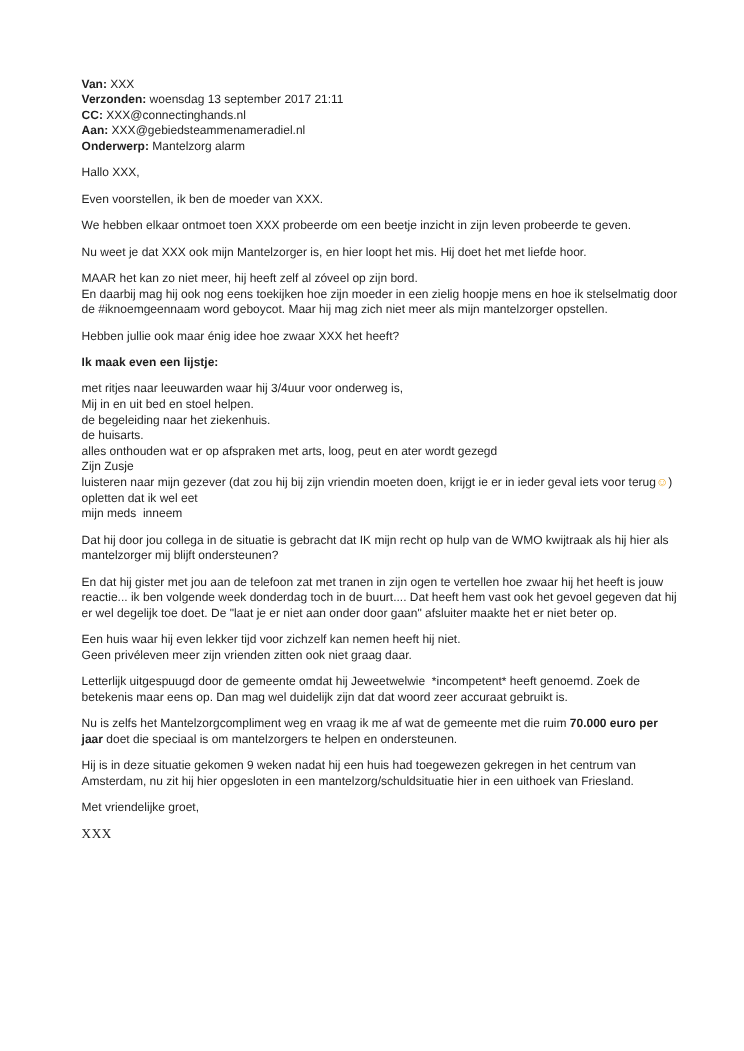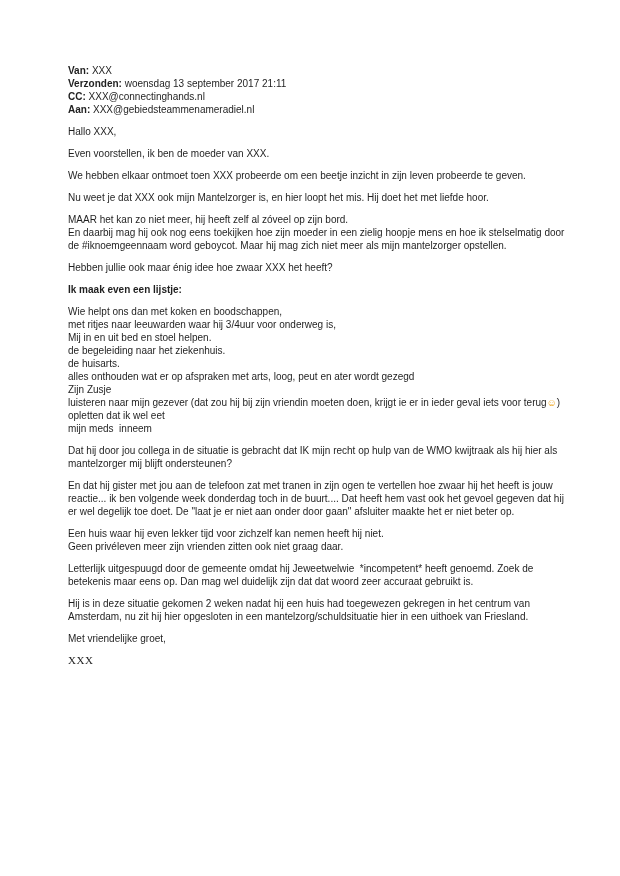--- a/index.html
+++ b/index.html
@@ -26,20 +26,21 @@
 <body>
 
 <div class="page">
   <div class="content">
 
     <div class="block">
       <div class="ln"><span class="b">Van:</span><span> XXX</span></div>
       <div class="ln"><span class="b">Verzonden:</span><span> woensdag 13 september 2017 21:11</span></div>
       <div class="ln"><span class="b">CC:</span><span> XXX@connectinghands.nl</span></div>
       <div class="ln"><span class="b">Aan:</span><span> XXX@gebiedsteammenameradiel.nl</span></div>
+      <div class="ln"><span class="b">Onderwerp:</span><span> Mantelzorg alarm</span></div>
     </div>
 
     <div class="block">
       <div class="ln">Hallo XXX,</div>
     </div>
 
     <div class="block">
       <div class="ln">Even voorstellen, ik ben de moeder van XXX.</div>
     </div>
 
@@ -58,21 +59,20 @@
 
     <div class="block">
       <div class="ln">Hebben jullie ook maar énig idee hoe zwaar XXX het heeft?</div>
     </div>
 
     <div class="block">
       <div class="ln b">Ik maak even een lijstje:</div>
     </div>
 
     <div class="block">
-      <div class="ln">Wie helpt ons dan met koken en boodschappen,</div>
       <div class="ln">met ritjes naar leeuwarden waar hij 3/4uur voor onderweg is,</div>
       <div class="ln">Mij in en uit bed en stoel helpen.</div>
       <div class="ln">de begeleiding naar het ziekenhuis.</div>
       <div class="ln">de huisarts.</div>
       <div class="ln">alles onthouden wat er op afspraken met arts, loog, peut en ater wordt gezegd</div>
       <div class="ln">Zijn Zusje</div>
       <div class="ln"><span>luisteren naar mijn gezever (dat zou hij bij zijn vriendin moeten doen, krijgt ie er in ieder geval iets voor terug</span><span class="emoji">☺</span><span>)</span></div>
       <div class="ln">opletten dat ik wel eet</div>
       <div class="ln">mijn meds  inneem</div>
     </div>
@@ -88,23 +88,26 @@
 
     <div class="block">
       <div class="ln">Een huis waar hij even lekker tijd voor zichzelf kan nemen heeft hij niet.</div>
       <div class="ln">Geen privéleven meer zijn vrienden zitten ook niet graag daar.</div>
     </div>
 
     <div class="block">
       <div class="ln">Letterlijk uitgespuugd door de gemeente omdat hij Jeweetwelwie  *incompetent* heeft genoemd. Zoek de betekenis maar eens op. Dan mag wel duidelijk zijn dat dat woord zeer accuraat gebruikt is.</div>
     </div>
 
+    <div class="block">
+      <div class="ln"><span>Nu is zelfs het Mantelzorgcompliment weg en vraag ik me af wat de gemeente met die ruim </span><span class="b">70.000 euro per jaar</span><span> doet die speciaal is om mantelzorgers te helpen en ondersteunen.</span></div>
+    </div>
 
     <div class="block">
-      <div class="ln">Hij is in deze situatie gekomen 2 weken nadat hij een huis had toegewezen gekregen in het centrum van Amsterdam, nu zit hij hier opgesloten in een mantelzorg/schuldsituatie hier in een uithoek van Friesland.</div>
+      <div class="ln">Hij is in deze situatie gekomen 9 weken nadat hij een huis had toegewezen gekregen in het centrum van Amsterdam, nu zit hij hier opgesloten in een mantelzorg/schuldsituatie hier in een uithoek van Friesland.</div>
     </div>
 
     <div class="block">
       <div class="ln">Met vriendelijke groet,</div>
     </div>
 
     <div class="block">
       <div class="ln sig">XXX</div>
     </div>
 

